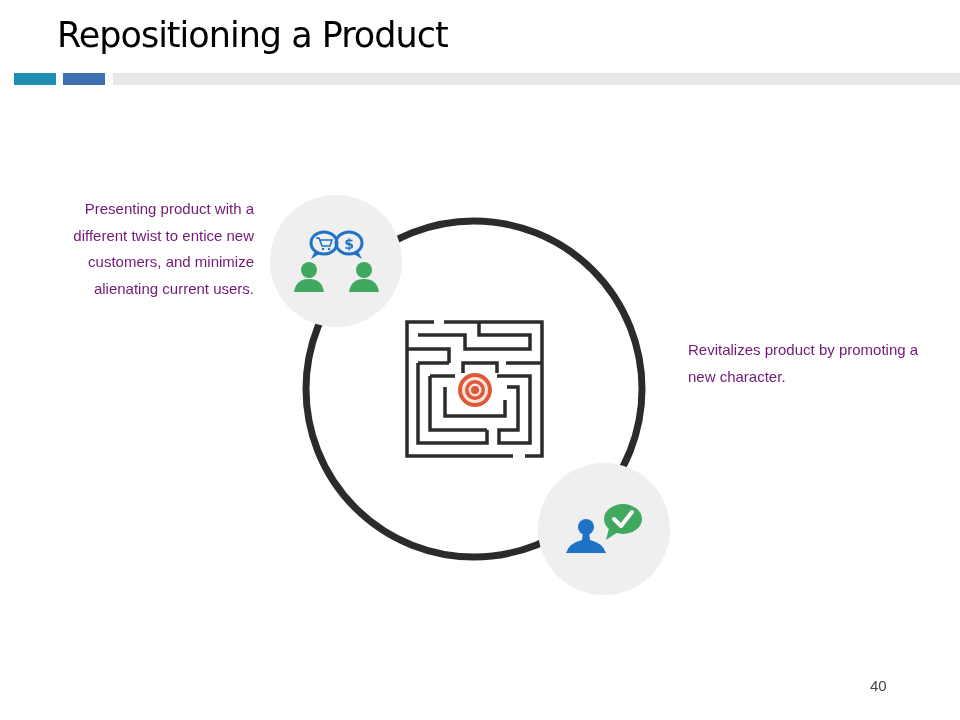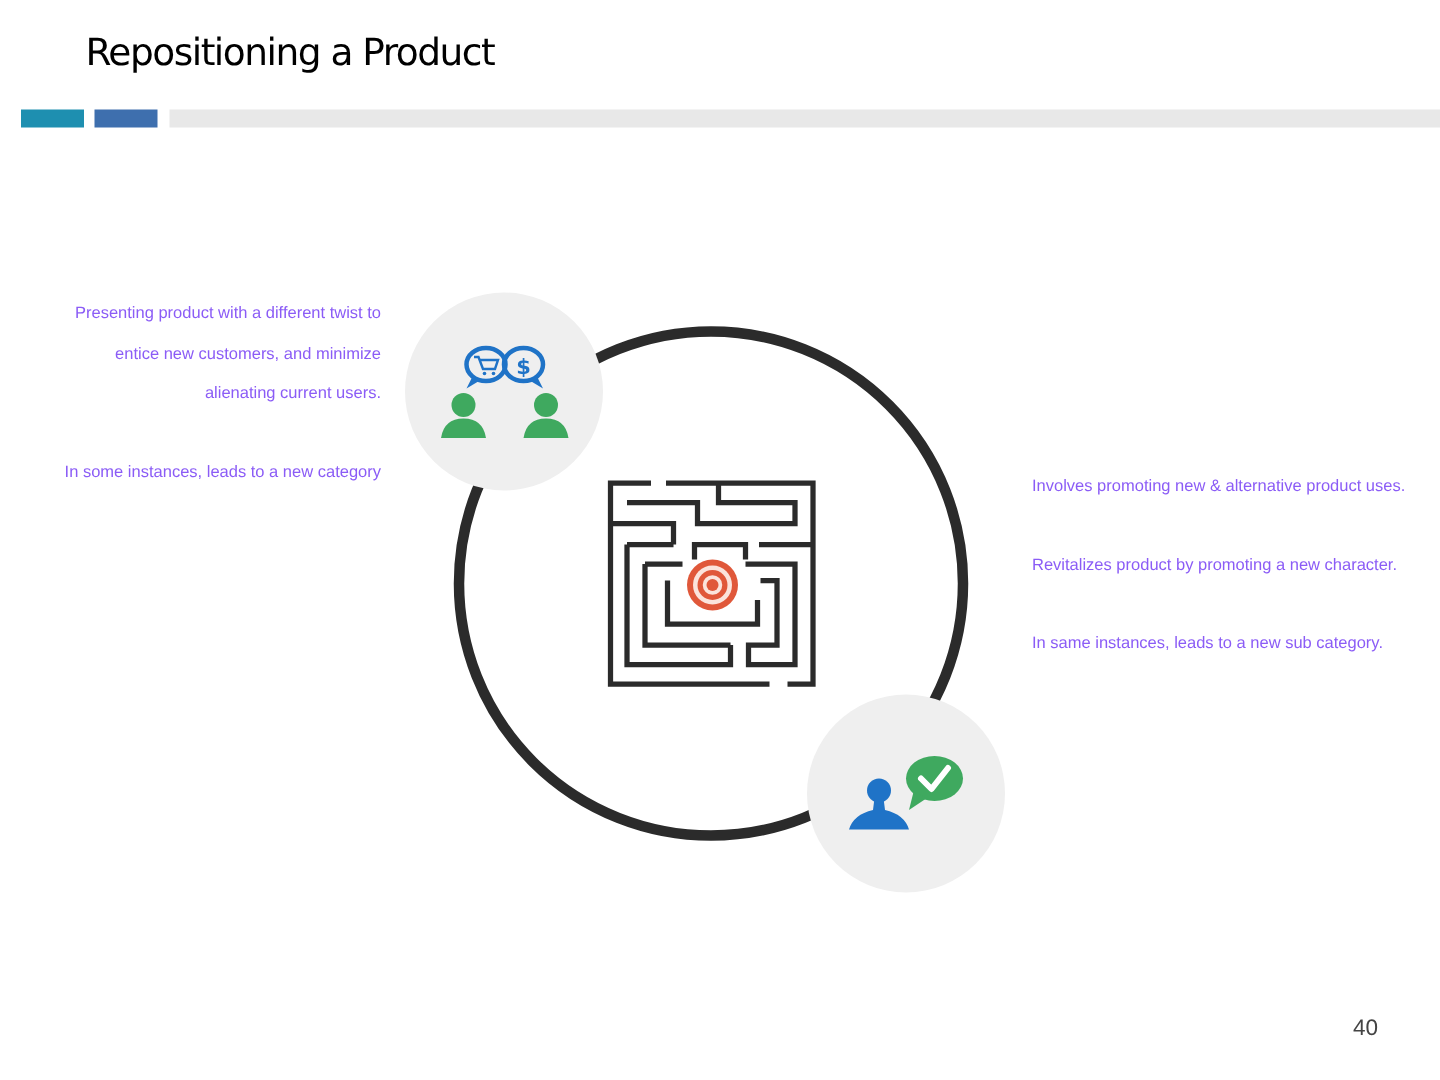--- a/index.html
+++ b/index.html
@@ -5,53 +5,53 @@
     html, body { margin: 0; padding: 0; }
     body {
       width: 960px; height: 720px; position: relative; overflow: hidden;
       background: #ffffff;
       font-family: "Liberation Sans", sans-serif;
       color: #000;
     }
     .title {
       position: absolute; left: 57px; top: 10px;
       font-family: "DejaVu Sans", sans-serif;
-      font-size: 25px; font-weight: normal; letter-spacing: -1px;
+      font-size: 35px; font-weight: normal; letter-spacing: -1px;
       color: #000; margin: 0; line-height: 50px;
     }
     .accent-bar { position: absolute; top: 73px; height: 12px; }
     .accent-bar.a1 { left: 14px; width: 42px; background: #1e8fb0; }
     .accent-bar.a2 { left: 63px; width: 42px; background: #3e6fae; }
     .accent-bar.a3 { left: 113px; width: 847px; background: #e8e8e8; }
 
     .diagram { position: absolute; left: 0; top: 0; width: 960px; height: 720px; }
 
     .left-block {
       position: absolute; left: 40px; top: 185px; width: 214px; text-align: right;
     }
     .heading {
       font-family: "DejaVu Sans", sans-serif; font-weight: bold;
       font-size: 16.5px; color: #111; line-height: 22px; margin: 0;
     }
     .body-text {
-      font-size: 11px; color: #8b5cf6; line-height: 26.5px; margin: 0;
+      font-size: 15px; color: #701a75; line-height: 26.5px; margin: 0;
     }
     .left-block .body-text.p1 { margin-top: 11px; }
     .left-block .body-text.p2 { margin-top: 26px; }
 
     .right-block {
       position: absolute; left: 688px; top: 311px; width: 260px; text-align: left;
     }
     .right-block .body-text { line-height: 26.5px; }
     .right-block .gap { margin-top: 26px; }
     .right-block .heading { margin-top: 12px; line-height: 22px; }
 
     .page-number {
       position: absolute; left: 870px; top: 677px;
-      font-size: 15px; color: #444; margin-left: 32px;
+      font-size: 15px; color: #444;
     }
   </style>
 </head>
 <body>
 
 <h1 class="title">Repositioning a Product</h1>
 
 <div class="accent-bar a1"></div>
 <div class="accent-bar a2"></div>
 <div class="accent-bar a3"></div>
@@ -118,22 +118,19 @@
     <circle cx="475" cy="390" r="17" fill="#e0583a"></circle>
     <circle cx="475" cy="390" r="13" fill="#fbe4dc"></circle>
     <circle cx="475" cy="390" r="10" fill="#e0583a"></circle>
     <circle cx="475" cy="390" r="6.5" fill="#fbe4dc"></circle>
     <circle cx="475" cy="390" r="4" fill="#e0583a"></circle>
   </g>
 </svg>
 
 <div class="left-block">
   <p class="body-text p1">Presenting product with a different twist to entice new customers, and minimize alienating current users.</p>
-  <p class="body-text p2">In some instances, leads to a new category</p>
 </div>
 
 <div class="right-block">
-  <p class="body-text">Involves promoting new &amp; alternative product uses.</p>
   <p class="body-text gap">Revitalizes product by promoting a new character.</p>
-  <p class="body-text gap">In same instances, leads to a new sub category.</p>
 </div>
 
 <div class="page-number">40</div>
 
 </body></html>

